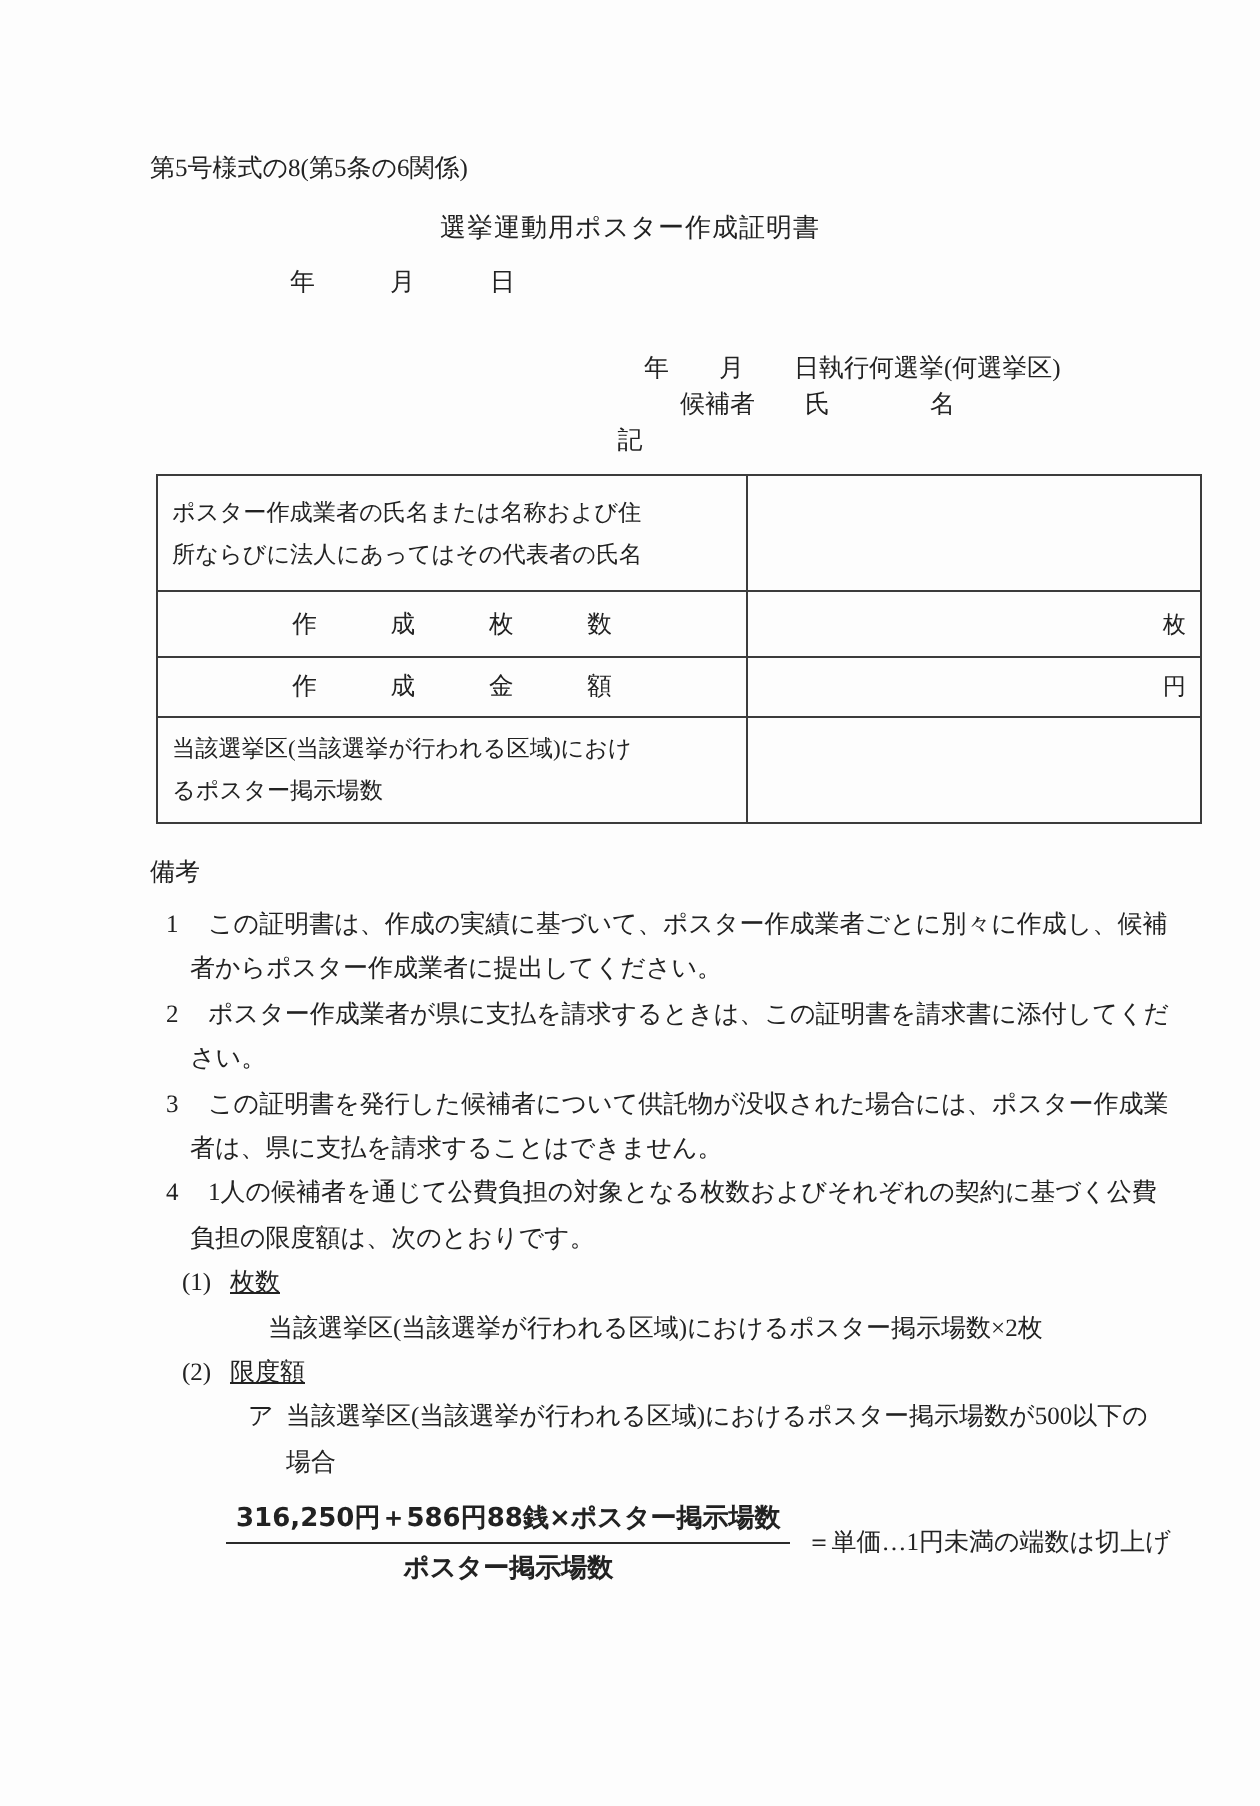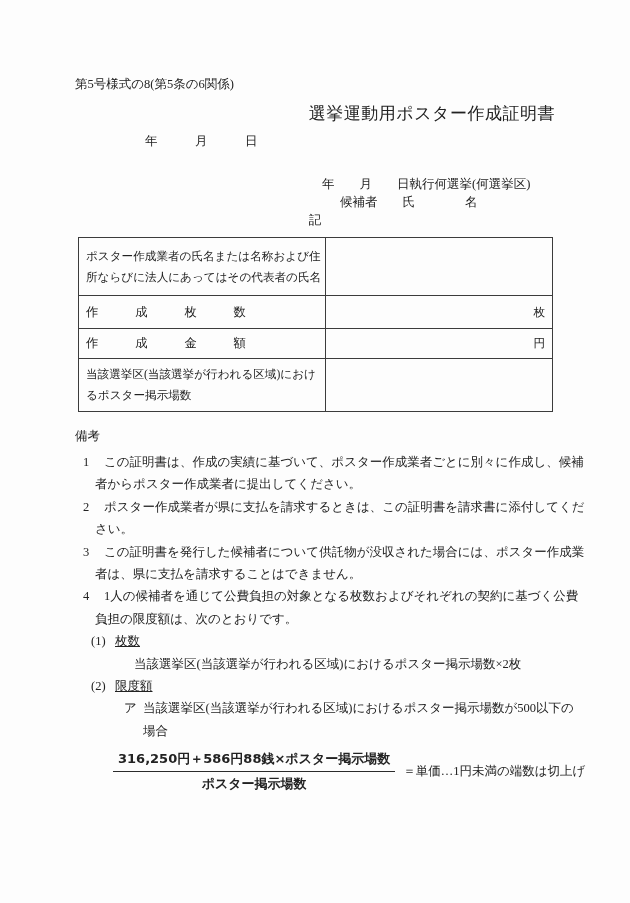--- a/index.html
+++ b/index.html
@@ -13,48 +13,48 @@
   }
   .page {
     position:relative;
     width:630px; height:903px;
     box-sizing:border-box;
     padding:75px 75px 16px 75px;
   }
   .line { line-height:18px; white-space:nowrap; }
 
   .form-no { }
-  .doc-title { margin-top:12px; text-align:right; font-size:17px; letter-spacing:.5px; }
+  .doc-title { margin-top:12px; text-align:center; font-size:13px; letter-spacing:.5px; }
   .intro { margin-top:13px; padding-left:17px; }
   .date-line { margin-top:9px; padding-left:70px; }
   .election-line { margin-top:25px; padding-left:247px; }
   .candidate-line { padding-left:265px; }
   .record-mark { text-align:center; }
 
   table.cert {
     margin-top:8px; margin-left:3px;
     border-collapse:collapse;
     table-layout:fixed;
     width:474px;
     font-size:11.6px;
   }
   table.cert td {
     border:1px solid #3c3c3c;
     vertical-align:middle;
     padding:4px 7px;
     box-sizing:border-box;
   }
-  td.lbl { width:247px; }
+  td.lbl { width:295px; }
   td.val { width:227px; text-align:right; }
   tr.r1 { height:58px; }
   tr.r2 { height:33px; }
   tr.r3 { height:30px; }
   tr.r4 { height:53px; }
   .cell-line { display:block; white-space:nowrap; line-height:21px; }
-  .lbl-spread { padding-left:30px; font-size:12.3px; white-space:nowrap;font-family:Liberation Serif, serif; }
+  .lbl-spread { text-align:center; padding-left:30px; font-size:12.3px; white-space:nowrap;font-family:Liberation Serif, serif; }
 
   .notes { margin-top:15px; }
   .notes-heading { line-height:18px; }
   .notes-list { margin-top:6px; line-height:22.4px; }
   .note-item { margin-left:8px; white-space:nowrap; }
   .note-num { display:inline-block; width:21px; }
   .note-text { display:inline-block; vertical-align:top; }
   .nline { display:inline; }
   .nline.cont { display:block; margin-left:-9px; }
 

